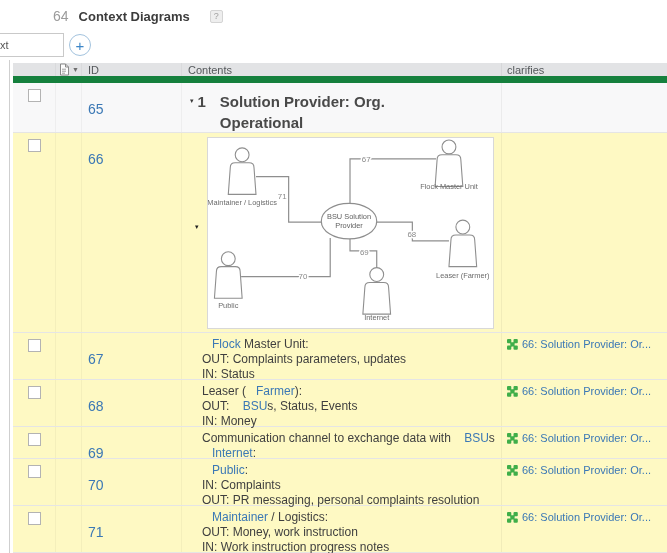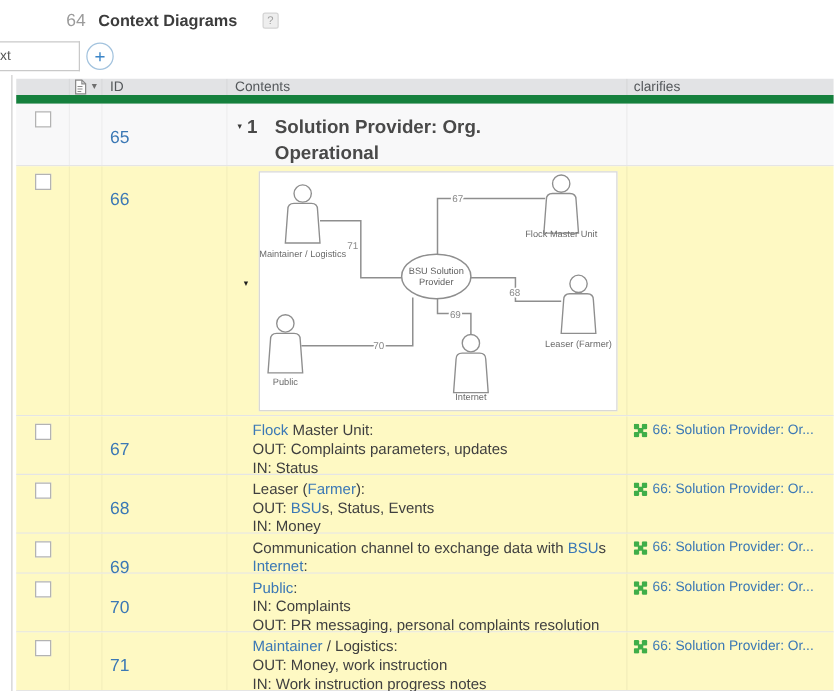--- a/index.html
+++ b/index.html
@@ -50,21 +50,21 @@
   .heading-wrap { display:flex; padding:8px 0 0 8px; }
   .collapse-marker { font-size:7px; color:#3a3a3a; margin-top:6px; cursor:pointer; }
   .heading-num { font-size:15px; font-weight:bold; color:#494949; margin-left:4px; line-height:21px; }
   .heading-text { font-size:15px; font-weight:bold; color:#494949; margin-left:14px; width:218px; line-height:21px; }
 
   .dd-marker { position:absolute; left:13px; top:90px; font-size:7px; color:#1e1e1e; cursor:pointer; }
   .dbox { margin:4px 0 0 25px; width:287px; height:192px; border:1px solid #d8d8d8; background:#fff; }
 
   .textlines { padding:4px 0 0 20px; }
   .tline { font-size:12px; line-height:15px; color:#3f3f3f; white-space:nowrap; }
-  .tline a { color:#3b78b5; text-decoration:none; }
+  .tline a { color:#3b78b5; text-decoration:none;margin-left:10px; }
 
   .clar { padding:5px 2px 0 5px; display:flex; align-items:flex-start; gap:4px; overflow:hidden; }
   .clar a { font-size:11px; line-height:13px; color:#3b78b5; text-decoration:none; white-space:nowrap; }
   .clar svg { flex:none; margin-top:1px; }
 
   .hdr-doc { display:flex; align-items:center; gap:2px; cursor:pointer; }
   .hdr-caret { font-size:7px; color:#6f6f6f; }
 
   svg.diagram-svg text { font-family:"Liberation Sans", sans-serif; }
 </style>

